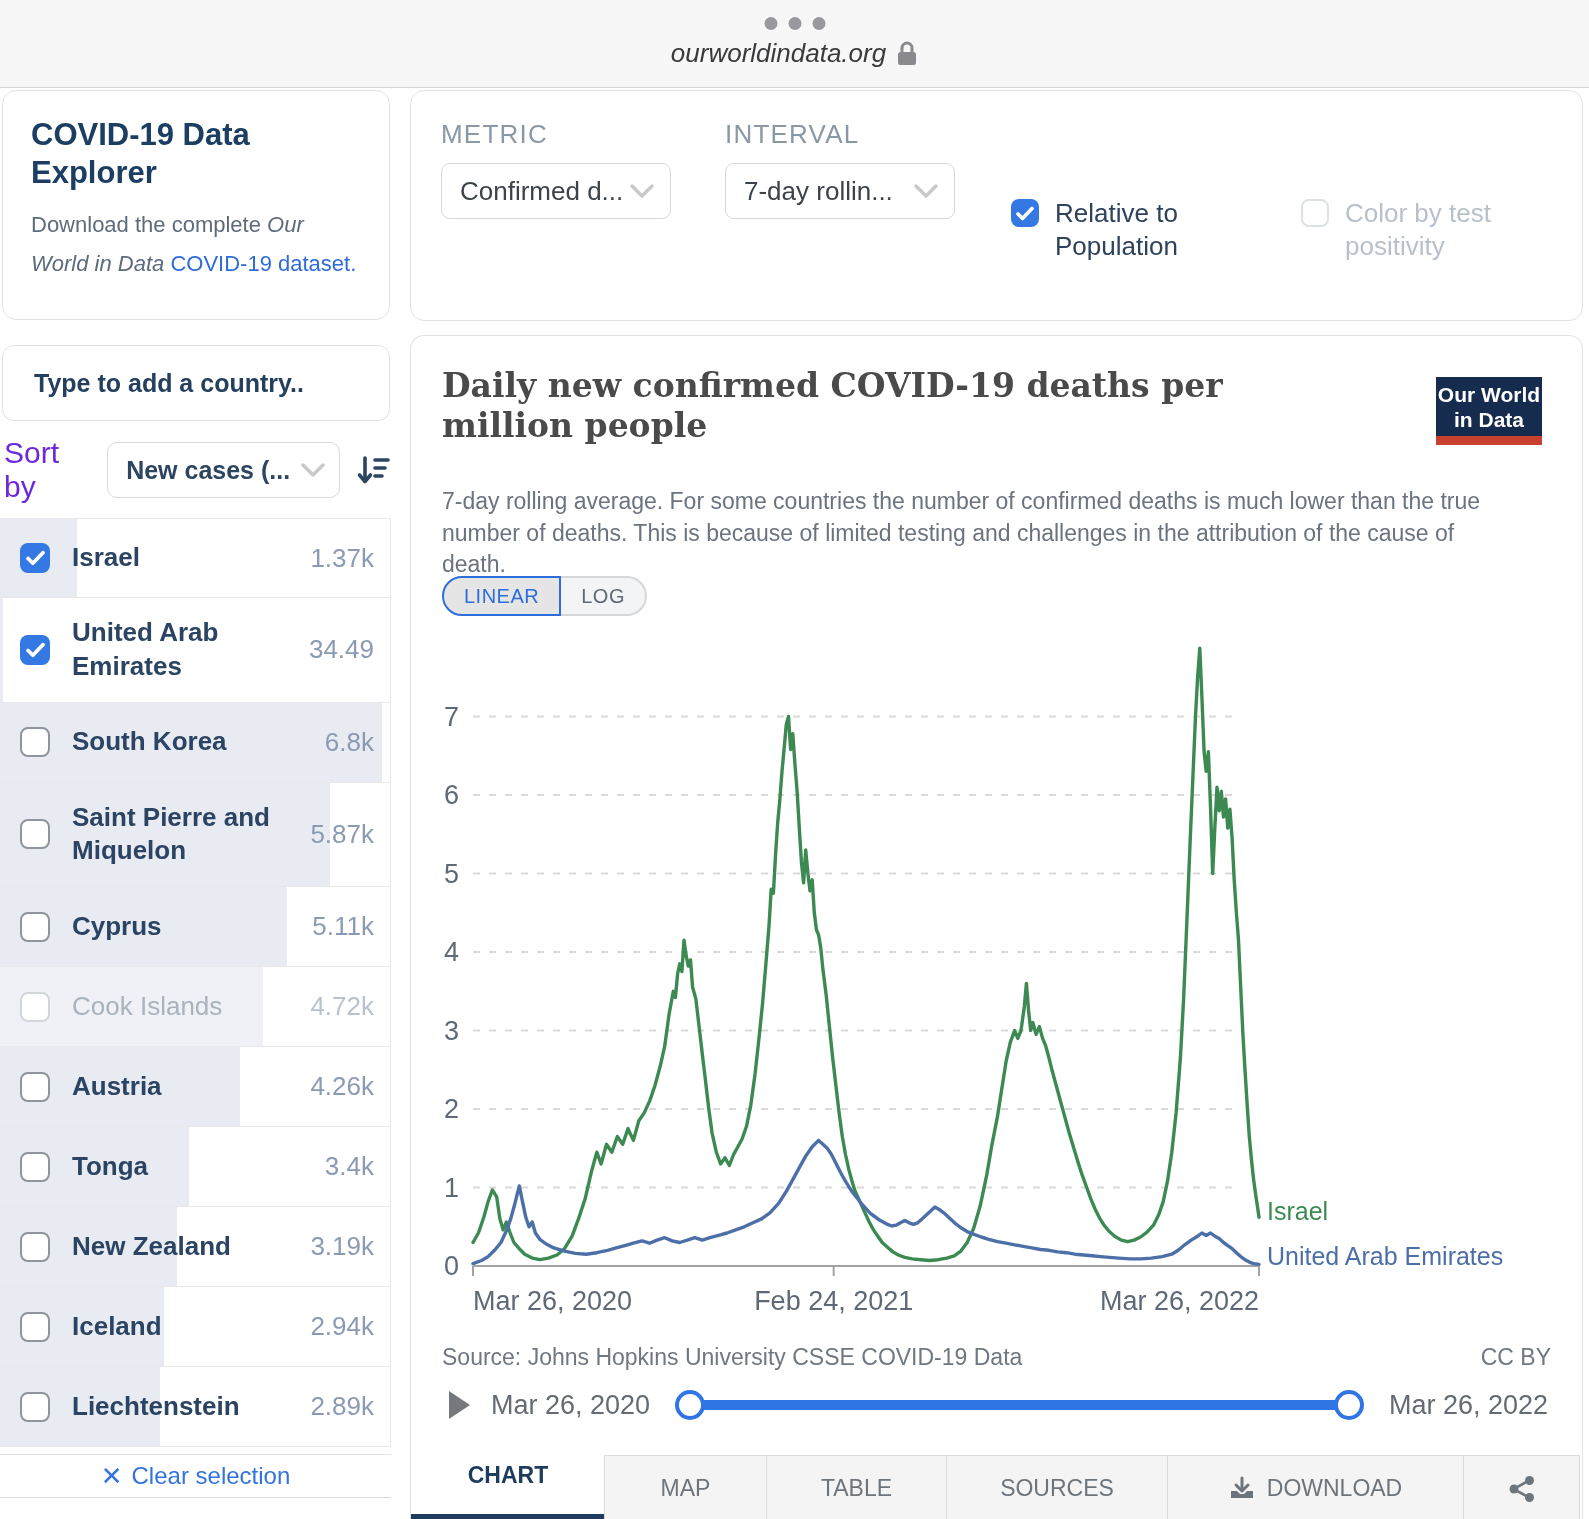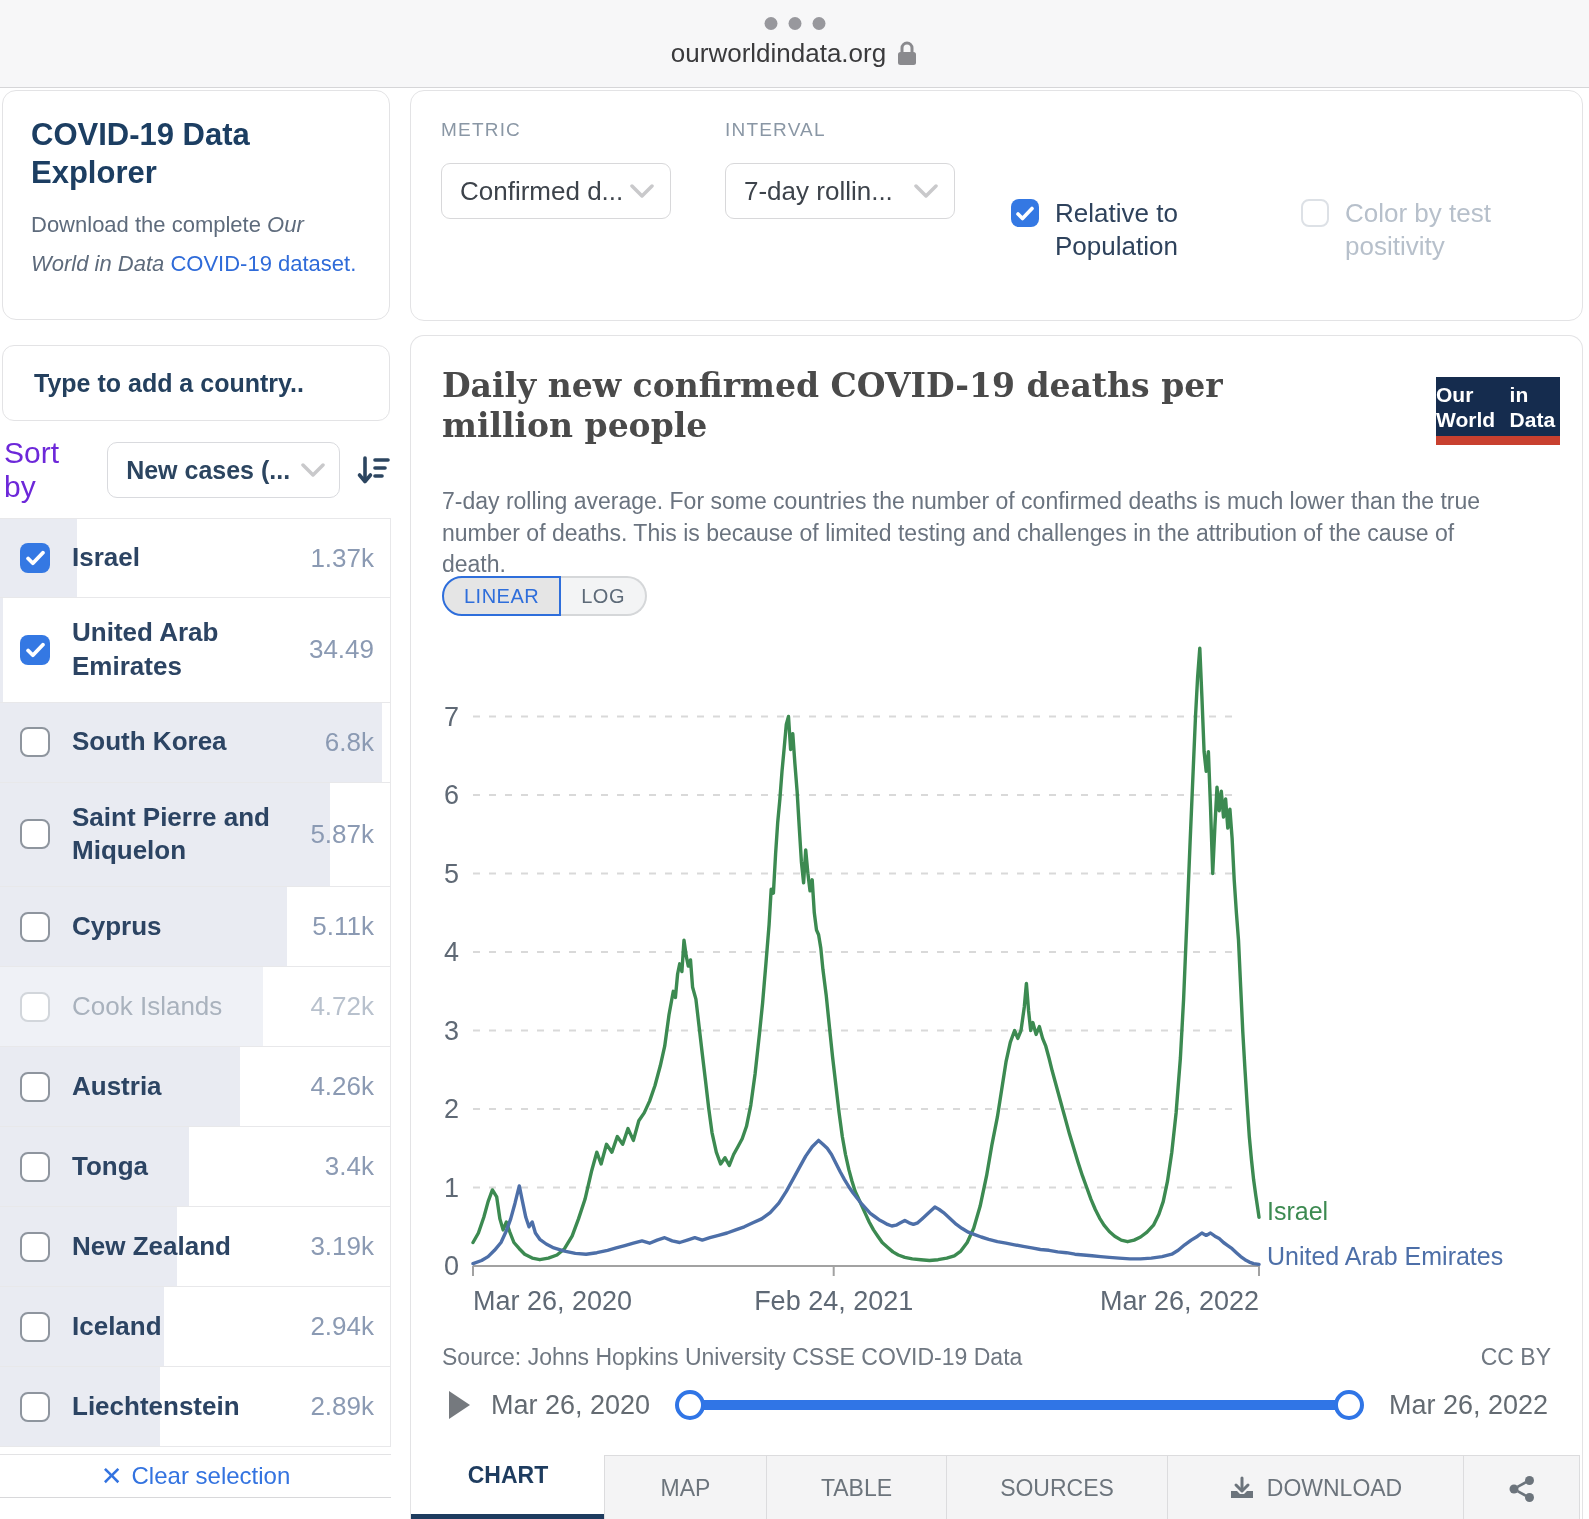--- a/index.html
+++ b/index.html
@@ -6,21 +6,21 @@
   html,body { width:1589px; height:1519px; }
   body { position:relative; background:#fff; overflow:hidden;
          font-family:"Liberation Sans","DejaVu Sans",sans-serif; color:#2c4463; }
 
   
   .browser-bar { position:absolute; inset:0 0 auto 0; height:88px; background:#f7f7f8;
                  border-bottom:1px solid #d6d6d8; }
   .dots { position:absolute; top:17px; left:50%; transform:translateX(-50%); display:flex; gap:11px; }
   .dot { width:13px; height:13px; border-radius:50%; background:#98989d; }
   .urlrow { position:absolute; top:38px; width:100%; display:flex; justify-content:center;
-            align-items:center; gap:10px; font-size:26px; color:#3a3a3c; }
+            align-items:center; gap:10px; font-size:26px; color:#3a3a3c;font-style:italic; }
 
   
   .card { position:absolute; background:#fff; border:1px solid #e3e3e5; border-radius:14px; }
 
   
   #title-card { left:2px; top:90px; width:388px; height:230px; padding:25px 28px; }
   #title-card h1 { font-size:31px; font-weight:700; color:#1c3e62; line-height:1.23; margin-bottom:13px; }
   #title-card p { font-size:22px; color:#5e6b7c; line-height:1.78; }
   .it { font-style:italic; }
   .lnk { color:#2f6bd9; cursor:pointer; }
@@ -57,40 +57,40 @@
   .crow.dis .cbar { background:#eff1f6; }
 
   #clear-bar { position:absolute; left:0; top:1454px; width:391px; height:44px;
                border-top:1px solid #e3e3e5; border-bottom:1px solid #d8d8da;
                display:flex; align-items:center; justify-content:center; gap:9px;
                color:#3373e0; font-size:24px; cursor:pointer; background:#fff; }
   #clear-bar .x { font-weight:700; font-size:26px; }
 
   
   #controls-card { left:410px; top:90px; width:1173px; height:231px; }
-  .ctl-label { position:absolute; font-size:19px; letter-spacing:1.2px; color:#8a97a5; }
+  .ctl-label { position:absolute; font-size:26px; letter-spacing:1.2px; color:#8a97a5; }
   .dd { position:absolute; width:230px; height:56px; border:1px solid #d8d8da; border-radius:9px;
         display:flex; align-items:center; justify-content:space-between; padding:0 16px 0 18px;
         font-size:26px; color:#3d434b; cursor:pointer; background:#fff; }
   .cbgroup { position:absolute; display:flex; gap:16px; cursor:pointer; }
   .cbbox { flex:none; width:28px; height:28px; border-radius:8px; background:#3478e3;
            display:flex; align-items:center; justify-content:center; margin-top:2px; }
   .cbbox.off { background:#fff; border:2px solid #dde1e6; }
   .cbtext { font-size:26px; line-height:33px; color:#2e425c; width:200px; }
   .cbtext.muted { color:#b7c0cb; }
 
   
   #chart-card { left:410px; top:335px; width:1173px; height:1185px; border-radius:14px 14px 0 0;
                 border-bottom:none; overflow:hidden; }
   .chart-title { position:absolute; left:31px; top:30px; width:870px;
                  font-family:"DejaVu Serif","Liberation Serif",serif; font-size:33px;
                  font-weight:600; color:#4a4a4a; line-height:1.2; }
-  .owid-logo { position:absolute; left:1025px; top:41px; width:124px; height:68px;
+  .owid-logo { position:absolute; left:1025px; top:41px; width:106px; height:68px;
                background:#152c4e; border-bottom:9px solid #c8402f; display:flex;
-               flex-direction:row; align-items:center; justify-content:center; }
+               flex-direction:column; align-items:center; justify-content:center; }
   .owid-logo span { color:#fff; font-size:21px; font-weight:700; line-height:25px; }
   .chart-sub { position:absolute; left:31px; top:114px; width:1062px; font-size:23px;
                color:#6a737f; line-height:1.37;margin-top:36px; }
   .scale-group { position:absolute; left:31px; top:240px; display:flex; }
   .scale-btn { height:40px; display:flex; align-items:center; font-size:20px; letter-spacing:.5px;
                cursor:pointer; }
   .scale-btn.active { border:2px solid #2e6edb; border-radius:20px 0 0 20px; color:#2e6edb;
                       background:#e5e5e5; padding:0 20px; z-index:1; }
   .scale-btn.inactive { border:2px solid #d5d7d9; border-left:none; border-radius:0 20px 20px 0;
                         background:#f3f4f5; color:#5d6a78; padding:0 20px; }

